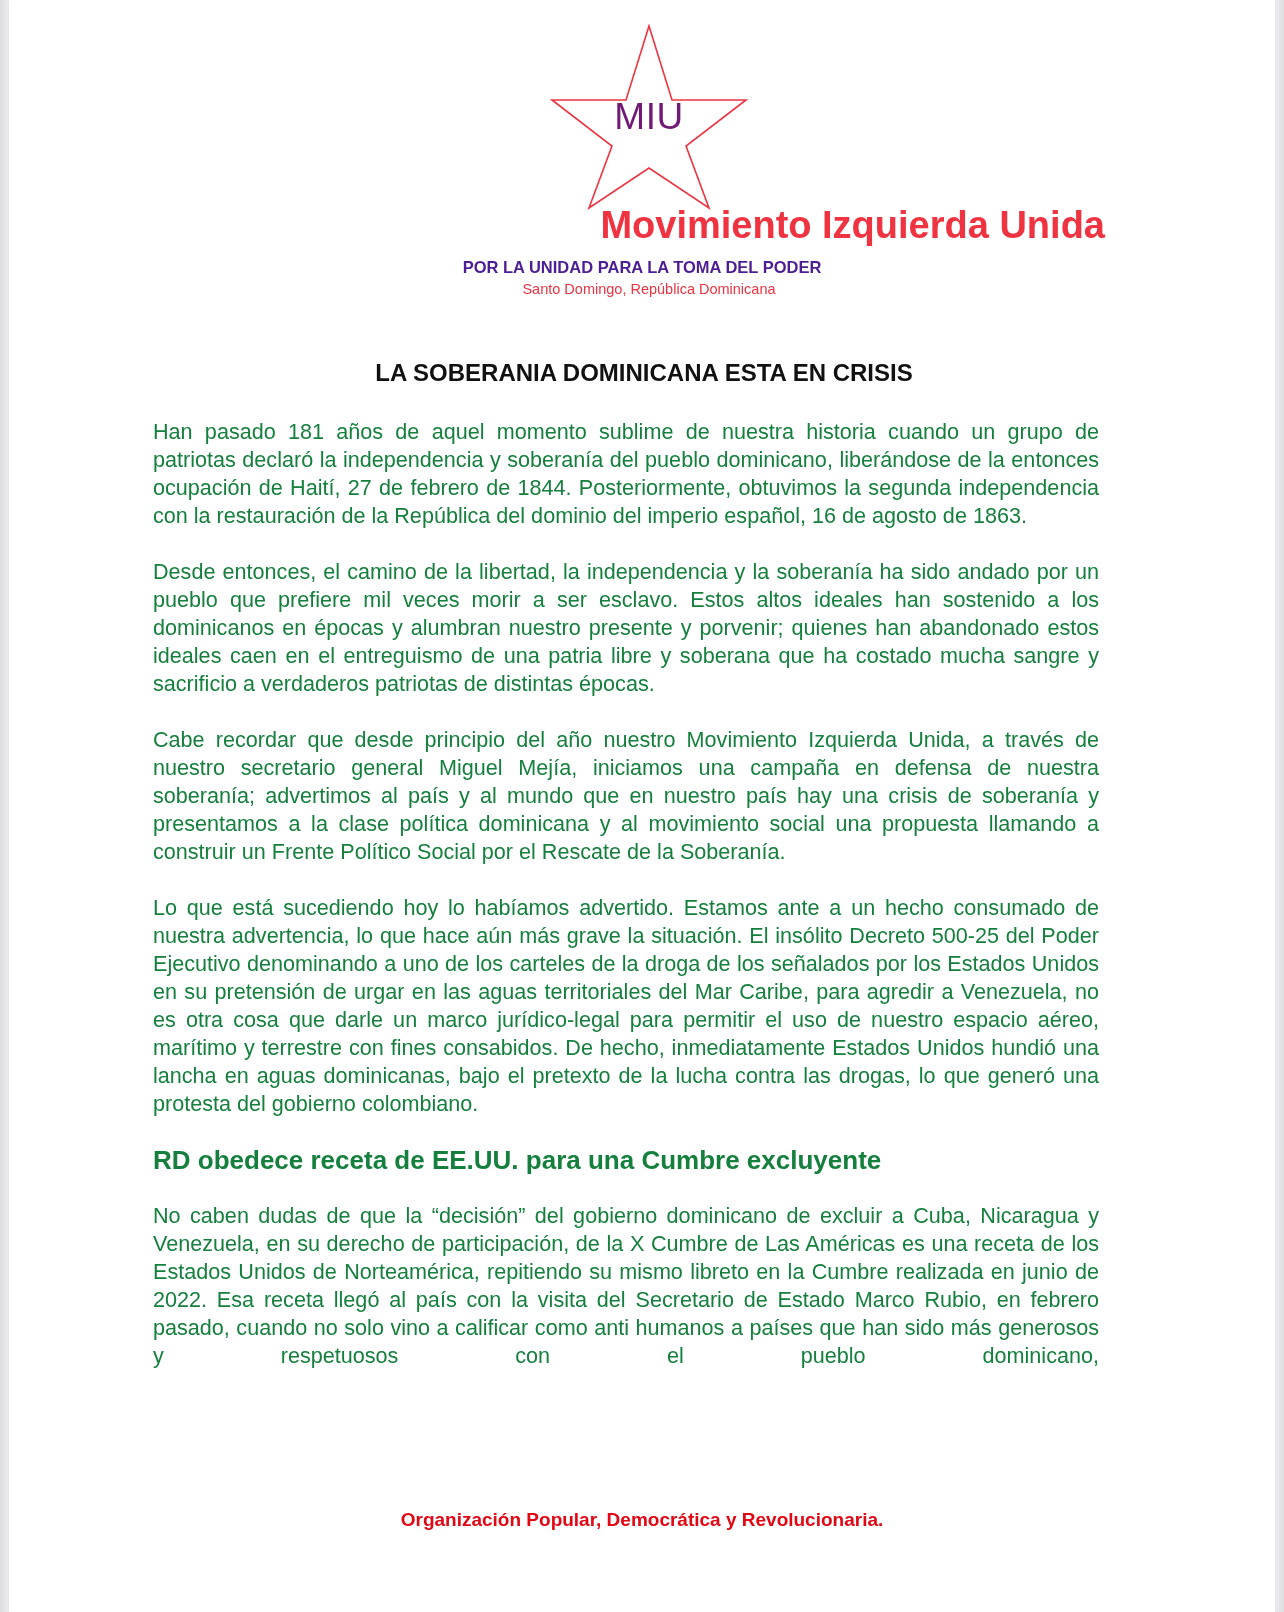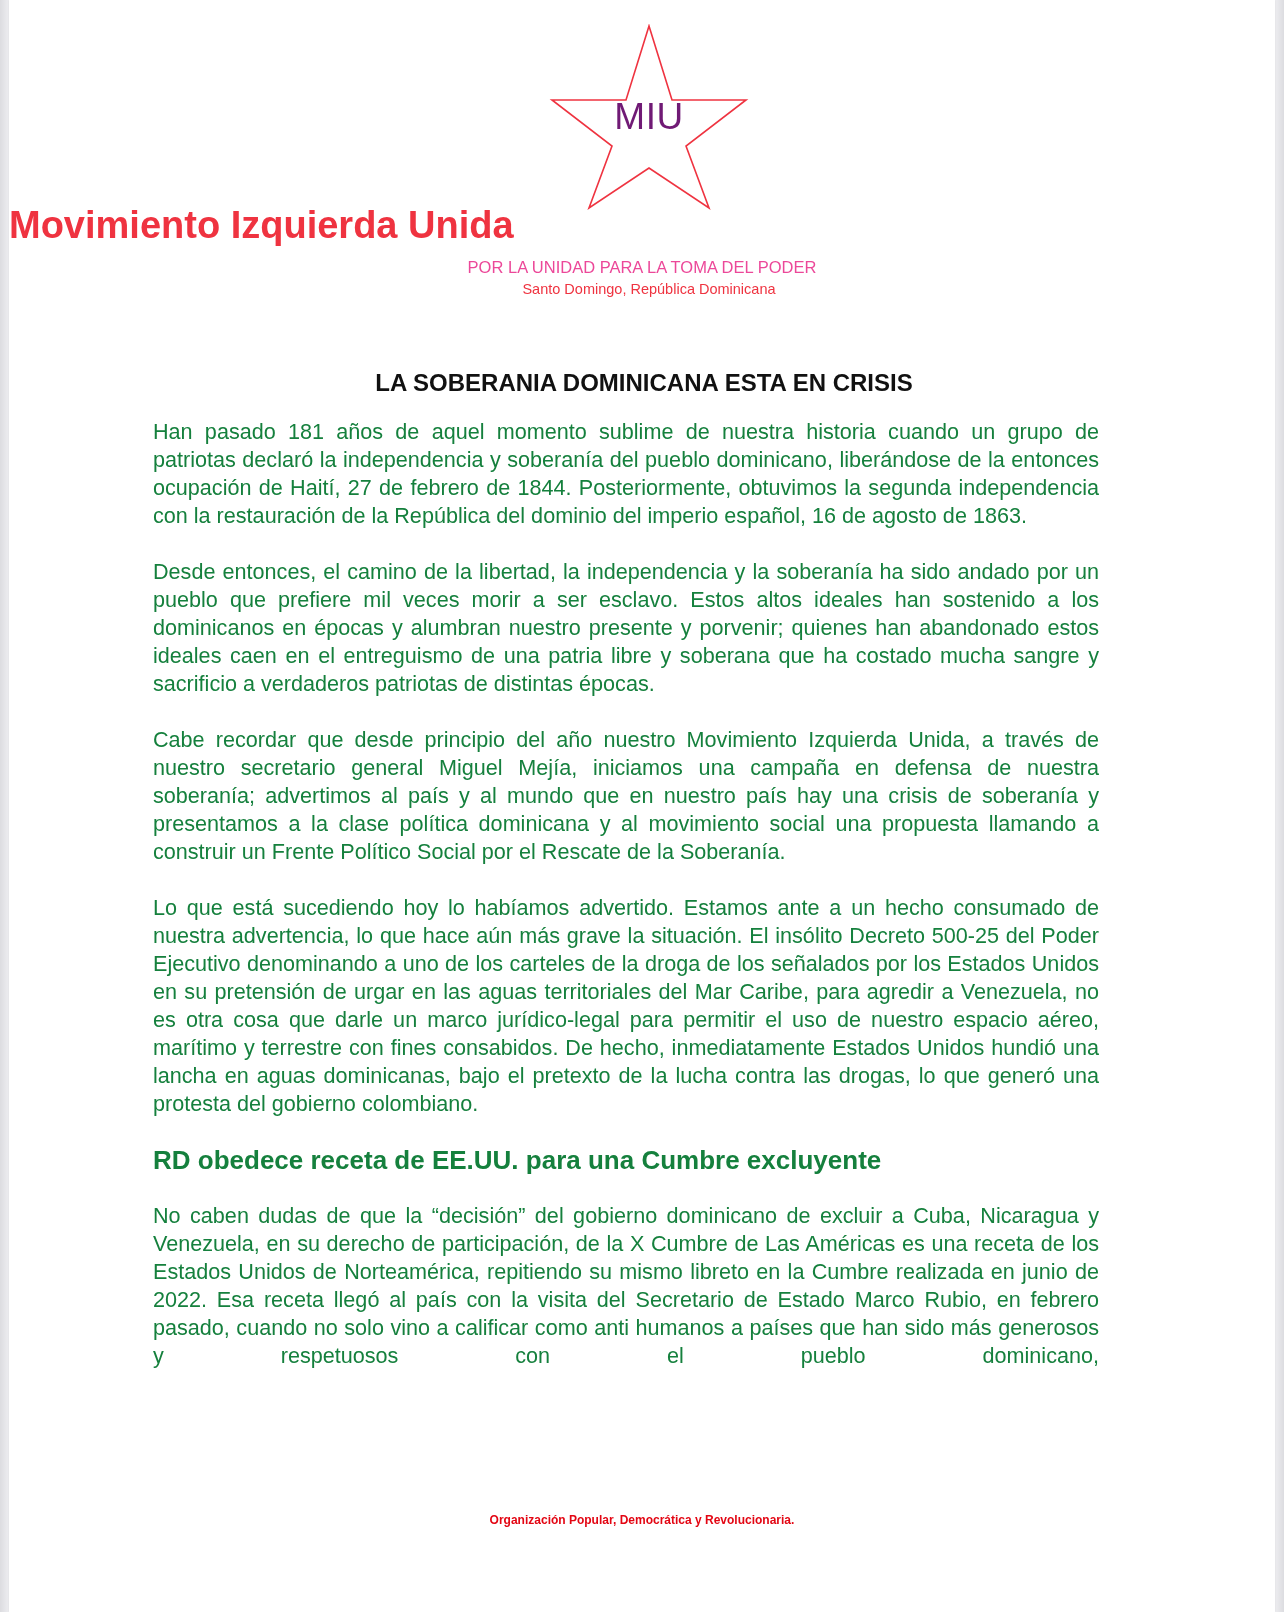--- a/index.html
+++ b/index.html
@@ -46,36 +46,36 @@
     font-family: "Liberation Sans", sans-serif;
     font-weight: normal;
     font-size: 37px;
     letter-spacing: 0.5px;
   }
   .org-name {
     position: absolute;
     left: 0;
     width: 1096px;
     top: 203px;
-    text-align: left;
+    text-align: right;
     color: #ef3340;
     font-family: "Liberation Sans", sans-serif;
     font-weight: bold;
     font-size: 38px;
     line-height: 44px;
   }
   .org-motto {
     position: absolute;
     left: 0;
     width: 1266px;
     top: 257px;
     text-align: center;
-    color: #ec4899;
+    color: #4c1d95;
     font-family: "Liberation Sans", sans-serif;
-    font-weight: normal;
+    font-weight: bold;
     font-size: 16.5px;
     line-height: 20px;
   }
   .org-city {
     position: absolute;
     left: 0;
     width: 1266px;
     top: 281px;
     text-align: center;
     color: #ef3340;
@@ -99,21 +99,20 @@
     position: absolute;
     left: 0;
     width: 1270px;
     top: 358px;
     text-align: center;
     color: #111;
     font-family: "Liberation Sans", sans-serif;
     font-weight: bold;
     font-size: 24px;
     line-height: 30px;
-    margin-top: 10px;
   }
   .body {
     position: absolute;
     left: 144px;
     top: 418px;
     width: 946px;
     font-family: "Liberation Sans", sans-serif;
     font-size: 21.6px;
     line-height: 28px;
     color: #15803d;
@@ -131,21 +130,21 @@
   }
   .footer {
     position: absolute;
     left: 0;
     width: 1266px;
     top: 1510px;
     text-align: center;
     color: #e30613;
     font-family: "Liberation Sans", sans-serif;
     font-weight: bold;
-    font-size: 12px;
+    font-size: 19px;
     line-height: 20px;
   }
 </style>
 </head>
 <body>
 
 <div class="edge-left"></div>
 <div class="edge-right"></div>
 
 <div class="page">

